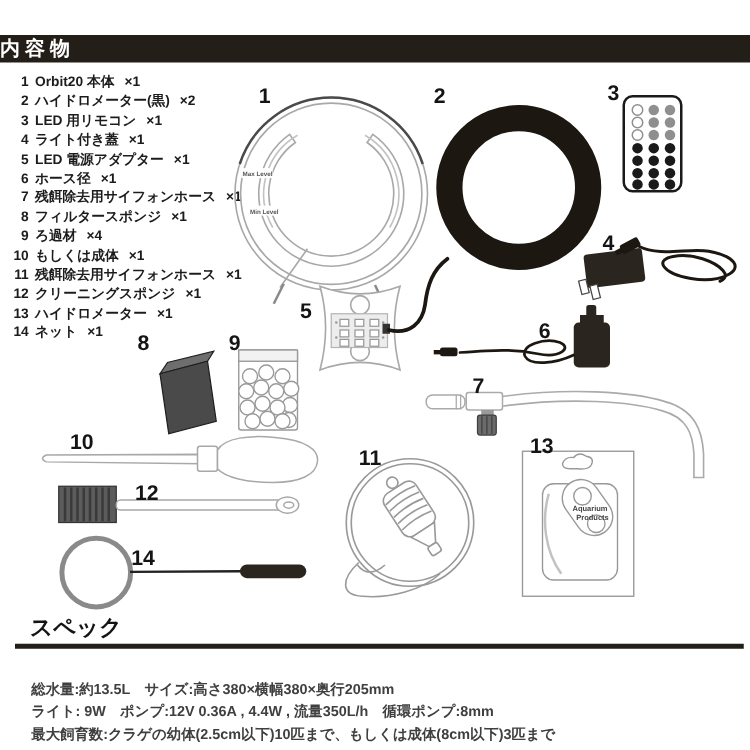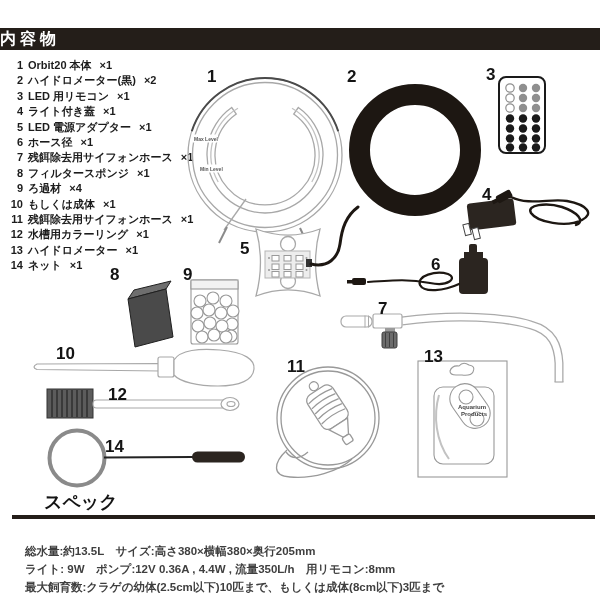--- a/index.html
+++ b/index.html
@@ -7,21 +7,21 @@
          font-family:"Liberation Sans","DejaVu Sans",sans-serif;}
   .banner{position:absolute;left:0;top:28px;width:600px;height:22px;background:#241e19;
           display:flex;align-items:center;justify-content:flex-start;}
   .banner span{color:#fff;font-size:16px;font-weight:800;letter-spacing:4px;}
   .list{position:absolute;left:8px;top:58px;}
   .li{display:flex;align-items:baseline;height:15.4px;font-size:11px;font-weight:700;color:#1c1c1c;}
   .li .n{width:15px;text-align:right;margin-right:5px;flex:none;}
   .li .q{margin-left:8px;}
   svg.art{position:absolute;left:0;top:0;}
   .numlab{position:absolute;font-size:17px;font-weight:800;color:#141414;line-height:1;}
-  .spec-heading{position:absolute;left:24px;top:490px;font-size:18px;font-weight:800;color:#141414;margin-left:20px;}
+  .spec-heading{position:absolute;left:24px;top:490px;font-size:18px;font-weight:800;color:#141414;}
   .spec-rule{position:absolute;left:12px;top:515px;width:583px;height:4px;background:#241e19;}
   .spec-lines{position:absolute;left:25px;top:544px;}
   .spec-line{height:18px;font-size:11.5px;font-weight:700;color:#3f3f3f;white-space:nowrap;}
 </style>
 </head>
 <body>
 
 <div class="stage">
 
   <div class="banner">
@@ -79,21 +79,21 @@
         <span class="t">もしくは成体</span>
         <span class="q">×1</span>
       </div>
     <div class="li">
         <span class="n">11</span>
         <span class="t">残餌除去用サイフォンホース</span>
         <span class="q">×1</span>
       </div>
     <div class="li">
         <span class="n">12</span>
-        <span class="t">水槽用カラーリング</span>
+        <span class="t">クリーニングスポンジ</span>
         <span class="q">×1</span>
       </div>
     <div class="li">
         <span class="n">13</span>
         <span class="t">ハイドロメーター</span>
         <span class="q">×1</span>
       </div>
     <div class="li">
         <span class="n">14</span>
         <span class="t">ネット</span>
@@ -296,17 +296,17 @@
   <div class="numlab" style="left:56px;top:345px;">10</div>
   <div class="numlab" style="left:287px;top:358px;">11</div>
   <div class="numlab" style="left:108px;top:386px;">12</div>
   <div class="numlab" style="left:424px;top:348px;">13</div>
   <div class="numlab" style="left:105px;top:438px;">14</div>
 
   <div class="spec-heading">スペック</div>
   <div class="spec-rule"></div>
   <div class="spec-lines">
     <div class="spec-line">総水量:約13.5L　サイズ:高さ380×横幅380×奥行205mm</div>
-    <div class="spec-line">ライト: 9W　ポンプ:12V 0.36A , 4.4W , 流量350L/h　用リモコン:8mm</div>
+    <div class="spec-line">ライト: 9W　ポンプ:12V 0.36A , 4.4W , 流量350L/h　循環ポンプ:8mm</div>
     <div class="spec-line">最大飼育数:クラゲの幼体(2.5cm以下)10匹まで、もしくは成体(8cm以下)3匹まで</div>
   </div>
 
 </div>
 
 </body></html>

